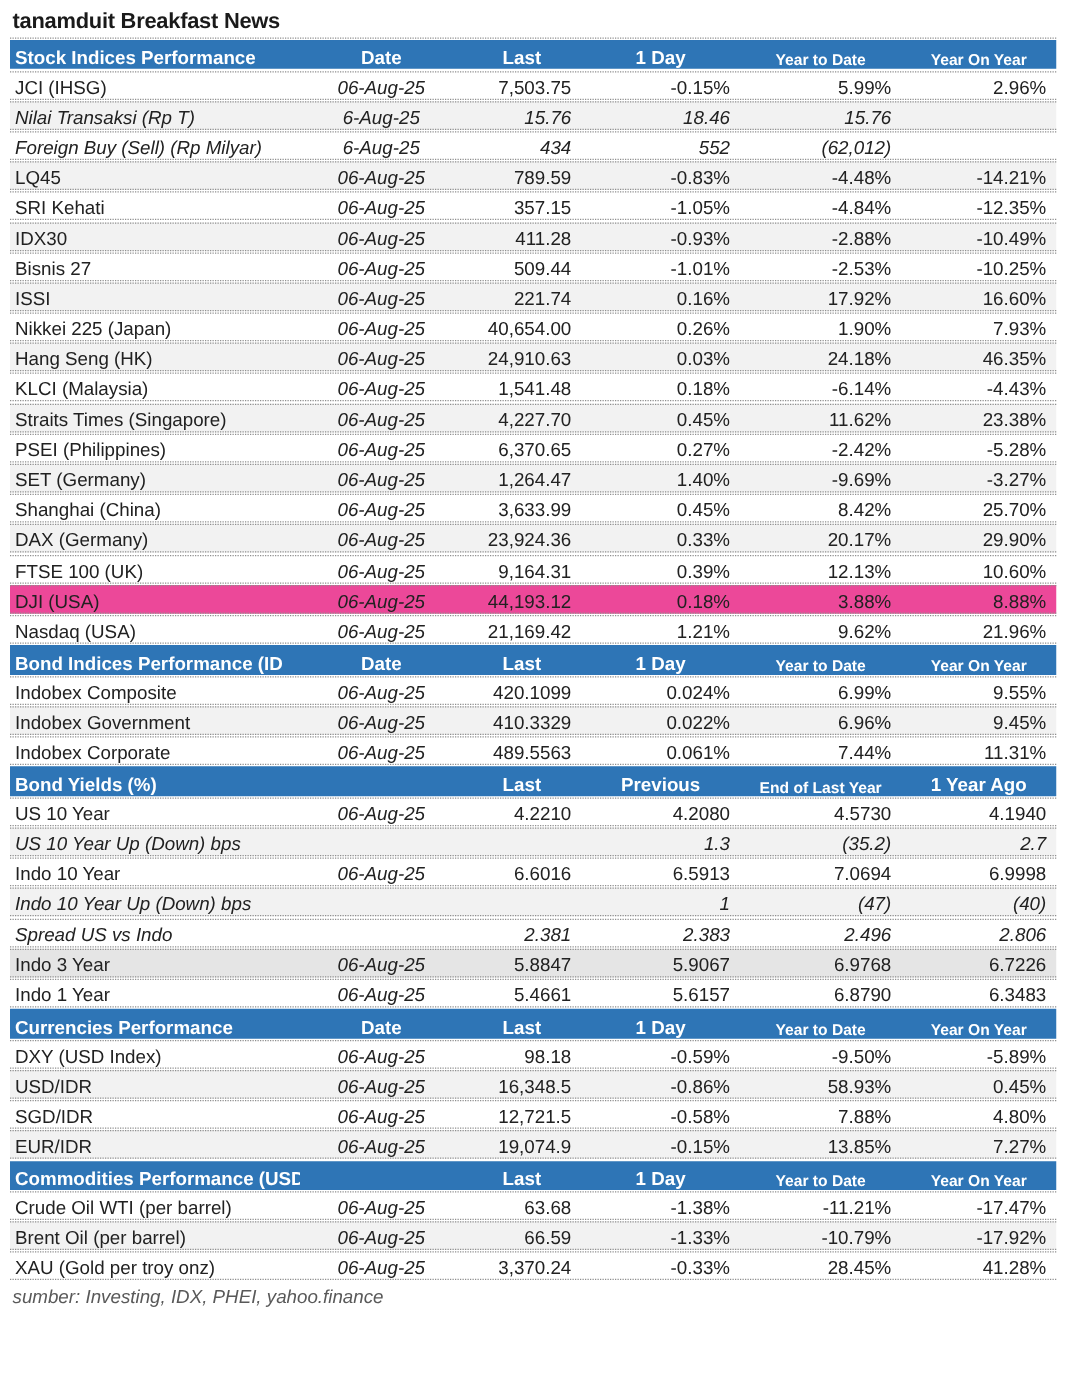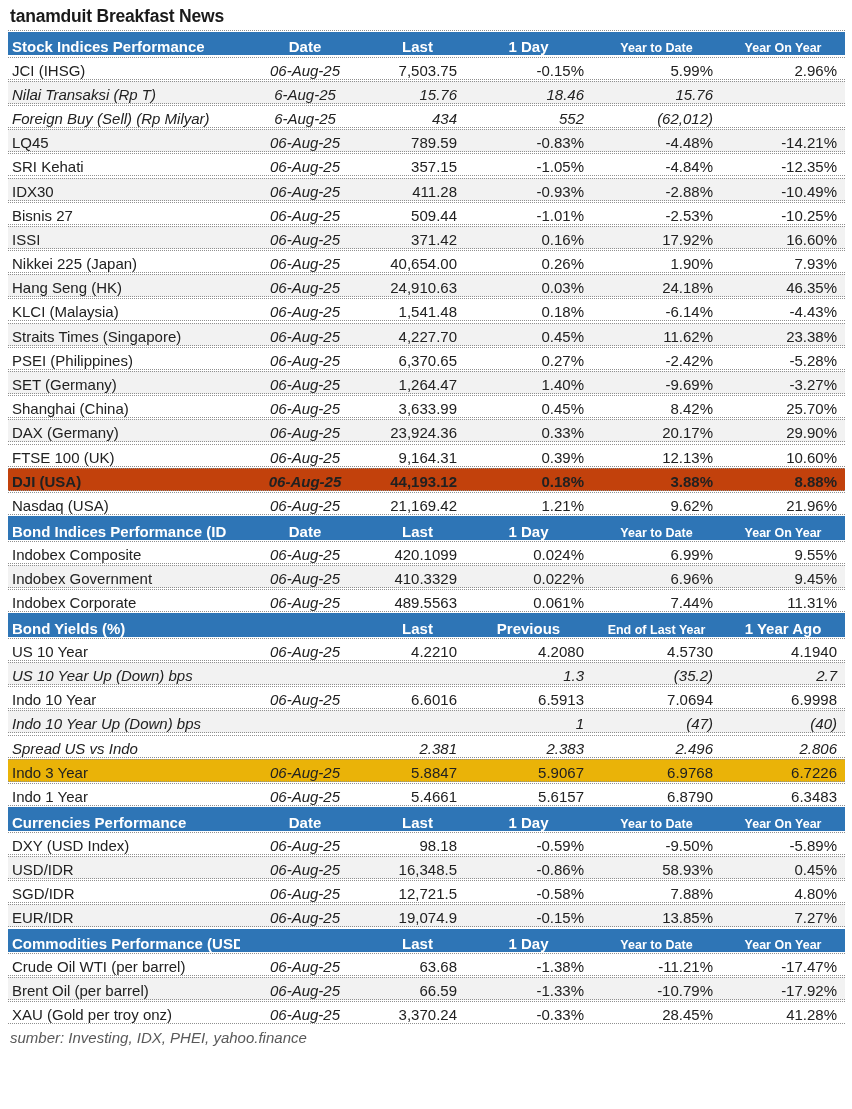--- a/index.html
+++ b/index.html
@@ -113,21 +113,21 @@
         <div class="cell c-label">Bisnis 27</div>
         <div class="cell c-date">06-Aug-25</div>
         <div class="cell c-last">509.44</div>
         <div class="cell c-1day">-1.01%</div>
         <div class="cell c-ytd">-2.53%</div>
         <div class="cell c-yoy">-10.25%</div>
       </div>
       <div class="row data band" style="background: rgb(242, 242, 242);">
         <div class="cell c-label">ISSI</div>
         <div class="cell c-date">06-Aug-25</div>
-        <div class="cell c-last">371.42</div>
+        <div class="cell c-last">221.74</div>
         <div class="cell c-1day">0.16%</div>
         <div class="cell c-ytd">17.92%</div>
         <div class="cell c-yoy">16.60%</div>
       </div>
       <div class="row data">
         <div class="cell c-label">Nikkei 225 (Japan)</div>
         <div class="cell c-date">06-Aug-25</div>
         <div class="cell c-last">40,654.00</div>
         <div class="cell c-1day">0.26%</div>
         <div class="cell c-ytd">1.90%</div>
@@ -190,21 +190,21 @@
         <div class="cell c-yoy">29.90%</div>
       </div>
       <div class="row data">
         <div class="cell c-label">FTSE 100 (UK)</div>
         <div class="cell c-date">06-Aug-25</div>
         <div class="cell c-last">9,164.31</div>
         <div class="cell c-1day">0.39%</div>
         <div class="cell c-ytd">12.13%</div>
         <div class="cell c-yoy">10.60%</div>
       </div>
-      <div class="row data band" style="background: #c2410c; font-weight: bold;">
+      <div class="row data band" style="background: #ec4899;">
         <div class="cell c-label">DJI (USA)</div>
         <div class="cell c-date">06-Aug-25</div>
         <div class="cell c-last">44,193.12</div>
         <div class="cell c-1day">0.18%</div>
         <div class="cell c-ytd">3.88%</div>
         <div class="cell c-yoy">8.88%</div>
       </div>
       <div class="row data">
         <div class="cell c-label">Nasdaq (USA)</div>
         <div class="cell c-date">06-Aug-25</div>
@@ -286,21 +286,21 @@
         <div class="cell c-yoy">(40)</div>
       </div>
       <div class="row data italic">
         <div class="cell c-label">Spread US vs Indo</div>
         <div class="cell c-date"></div>
         <div class="cell c-last">2.381</div>
         <div class="cell c-1day">2.383</div>
         <div class="cell c-ytd">2.496</div>
         <div class="cell c-yoy">2.806</div>
       </div>
-      <div class="row data band" style="background: #eab308;">
+      <div class="row data band" style="background: #e5e5e5;">
         <div class="cell c-label">Indo 3 Year</div>
         <div class="cell c-date">06-Aug-25</div>
         <div class="cell c-last">5.8847</div>
         <div class="cell c-1day">5.9067</div>
         <div class="cell c-ytd">6.9768</div>
         <div class="cell c-yoy">6.7226</div>
       </div>
       <div class="row data">
         <div class="cell c-label">Indo 1 Year</div>
         <div class="cell c-date">06-Aug-25</div>

